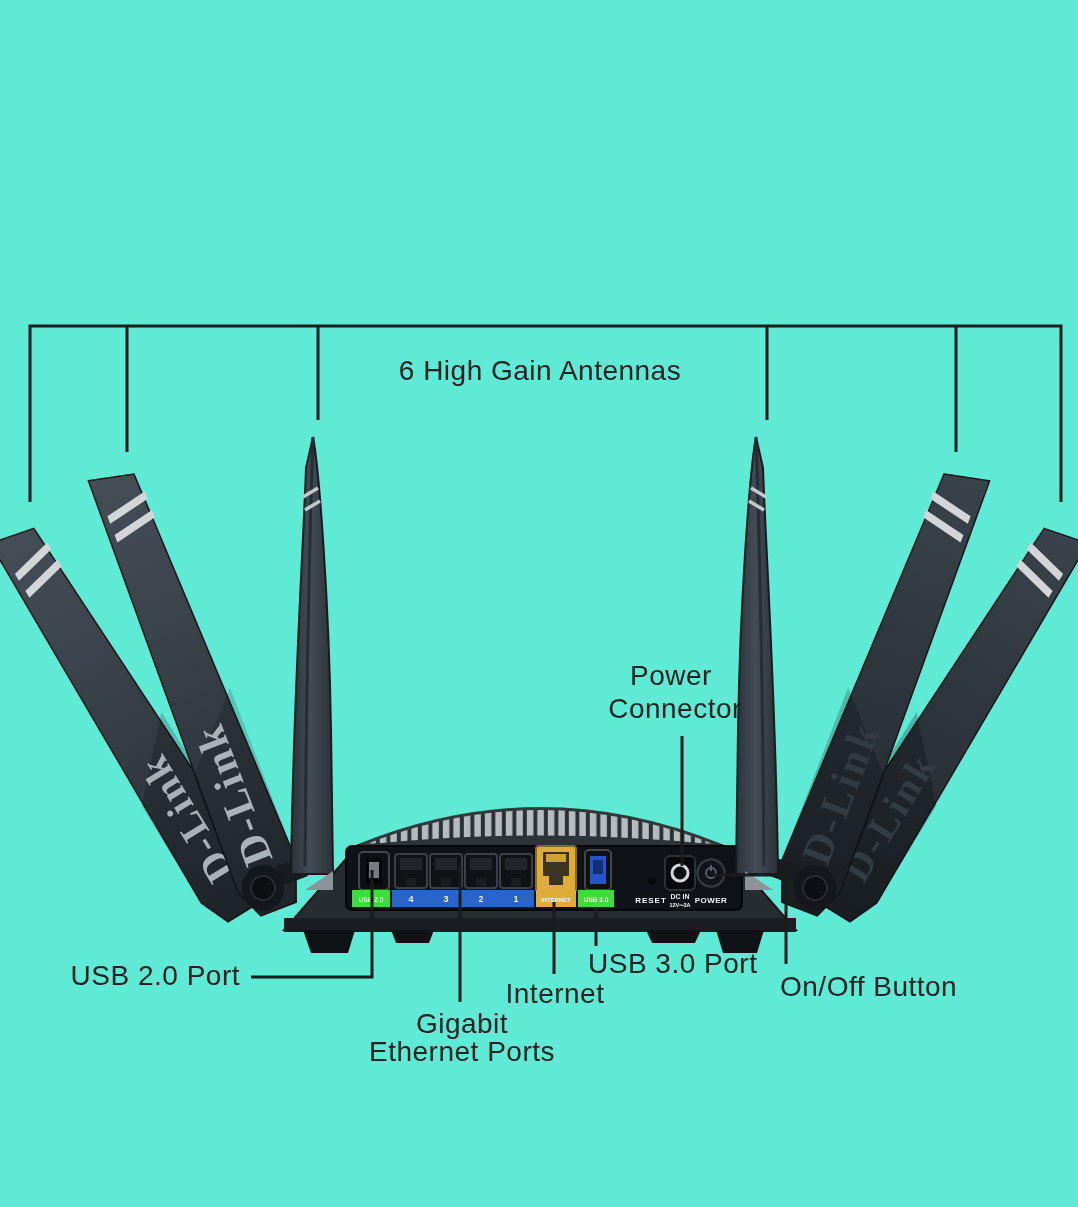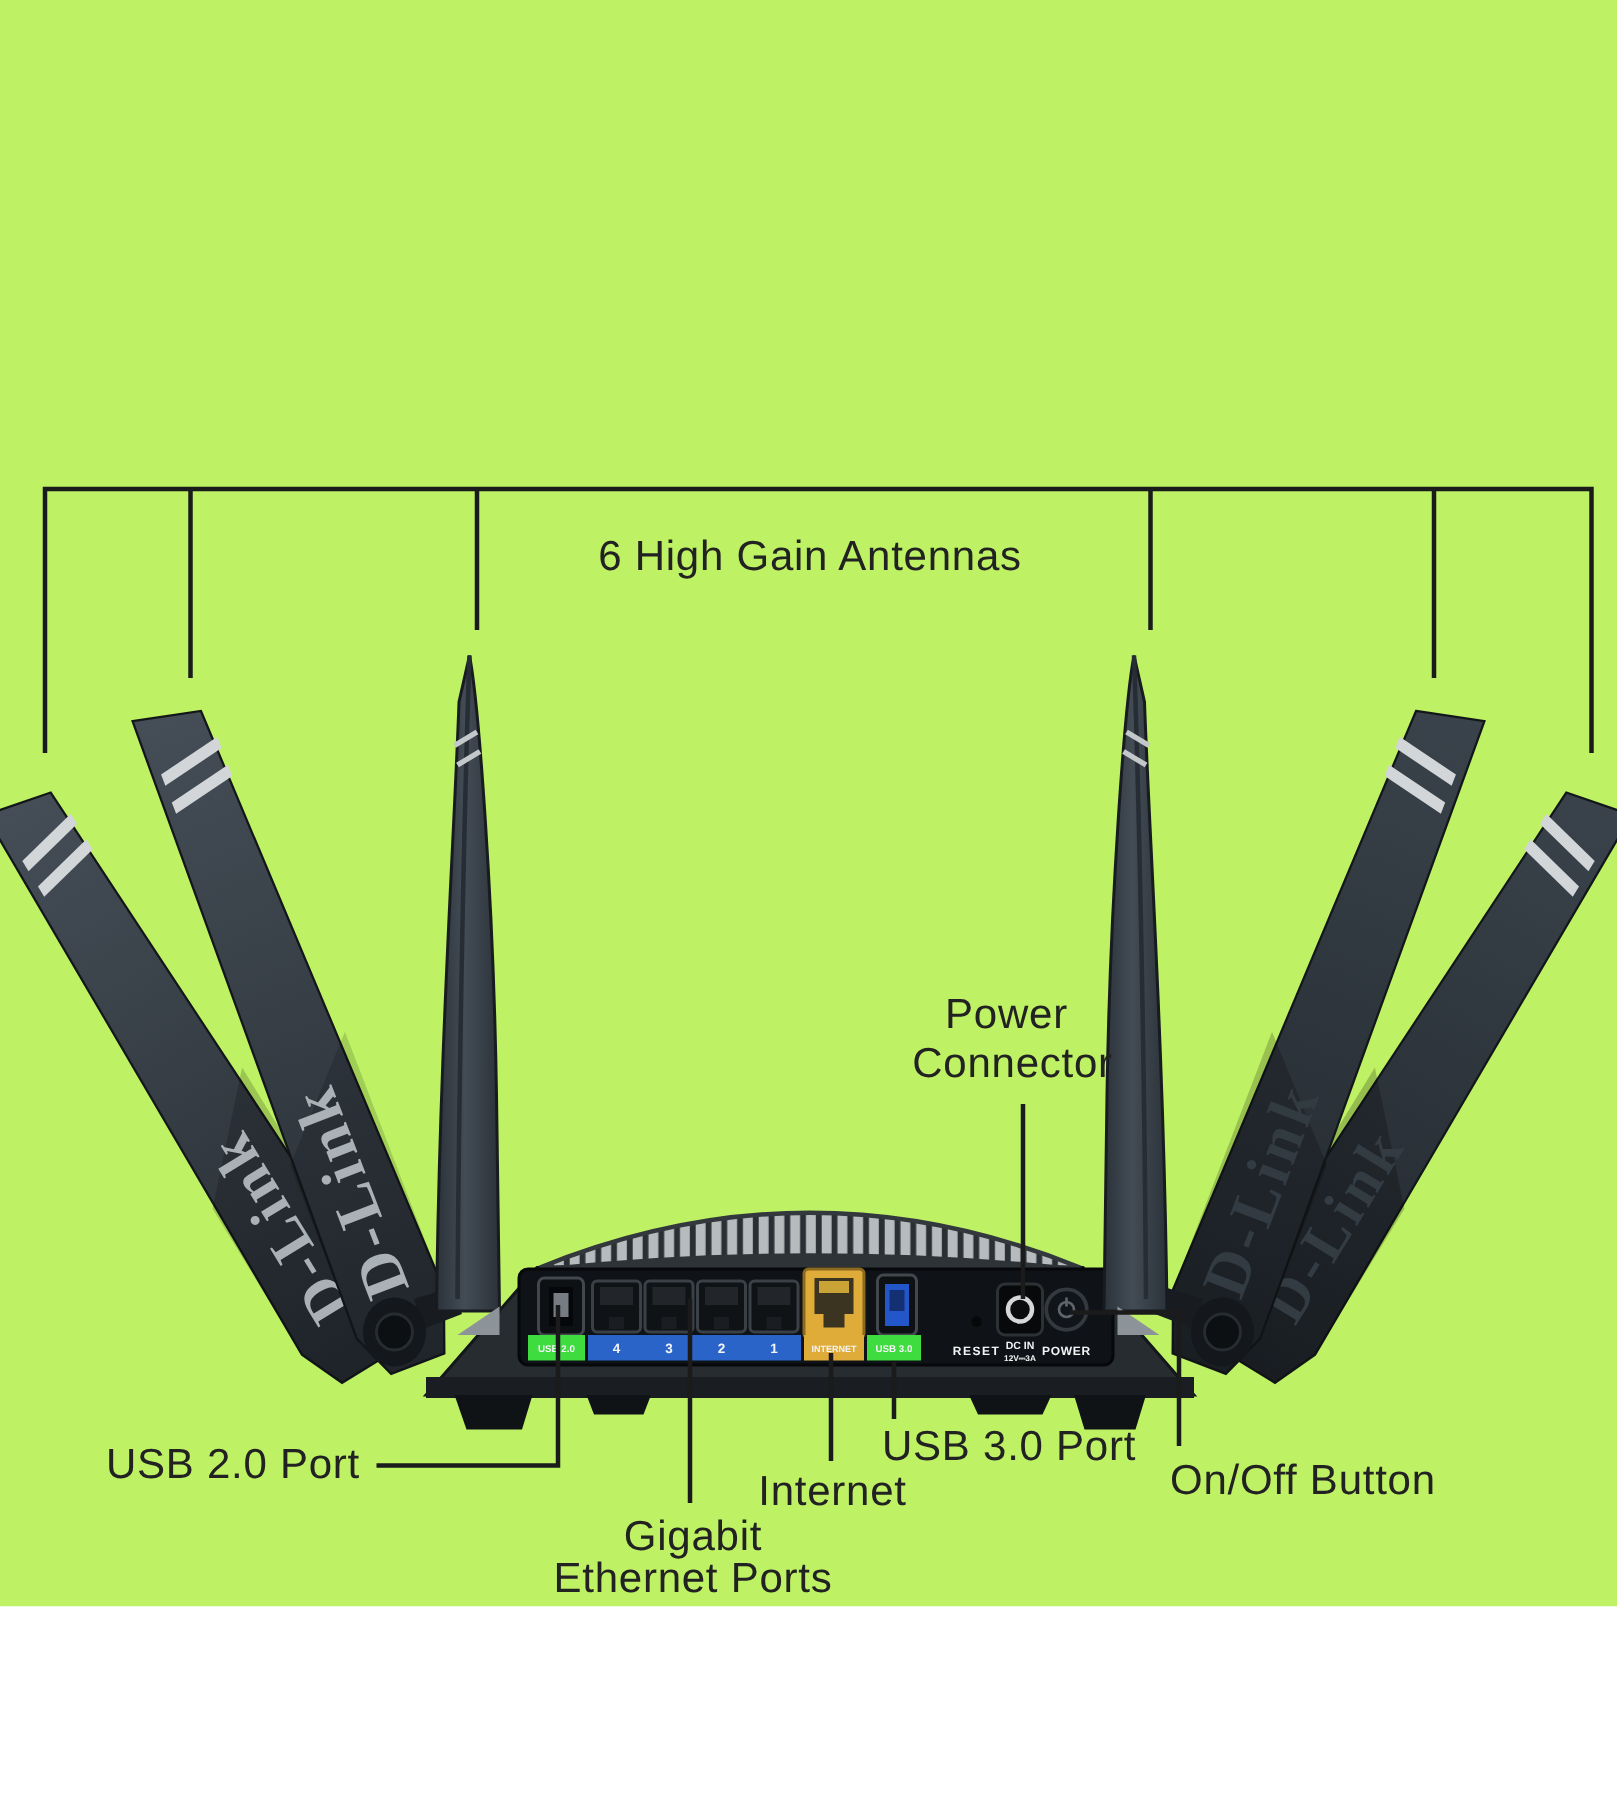--- a/index.html
+++ b/index.html
@@ -1,19 +1,19 @@
 <!DOCTYPE html>
 <html><head>
 <meta charset="utf-8">
 <style>
   html,body{margin:0;padding:0;background:#ffffff;}
   .canvas{
     position:relative;
-    width:1078px;height:1071px;
-    background:#bef264;
+    width:1078px;height:1207px;
+    background:#5eead4;
     font-family:"Liberation Sans", sans-serif;
     overflow:hidden;
   }
   svg{display:block;}
   text{font-family:"Liberation Sans", sans-serif;}
   .callout-label{fill:#222222;font-size:28px;letter-spacing:0.5px;}
   .panel-label{fill:#f2f4f5;font-weight:bold;}
   .logo-text{font-family:"Liberation Serif", serif;font-weight:bold;letter-spacing:3px;}
 </style>
 </head>

